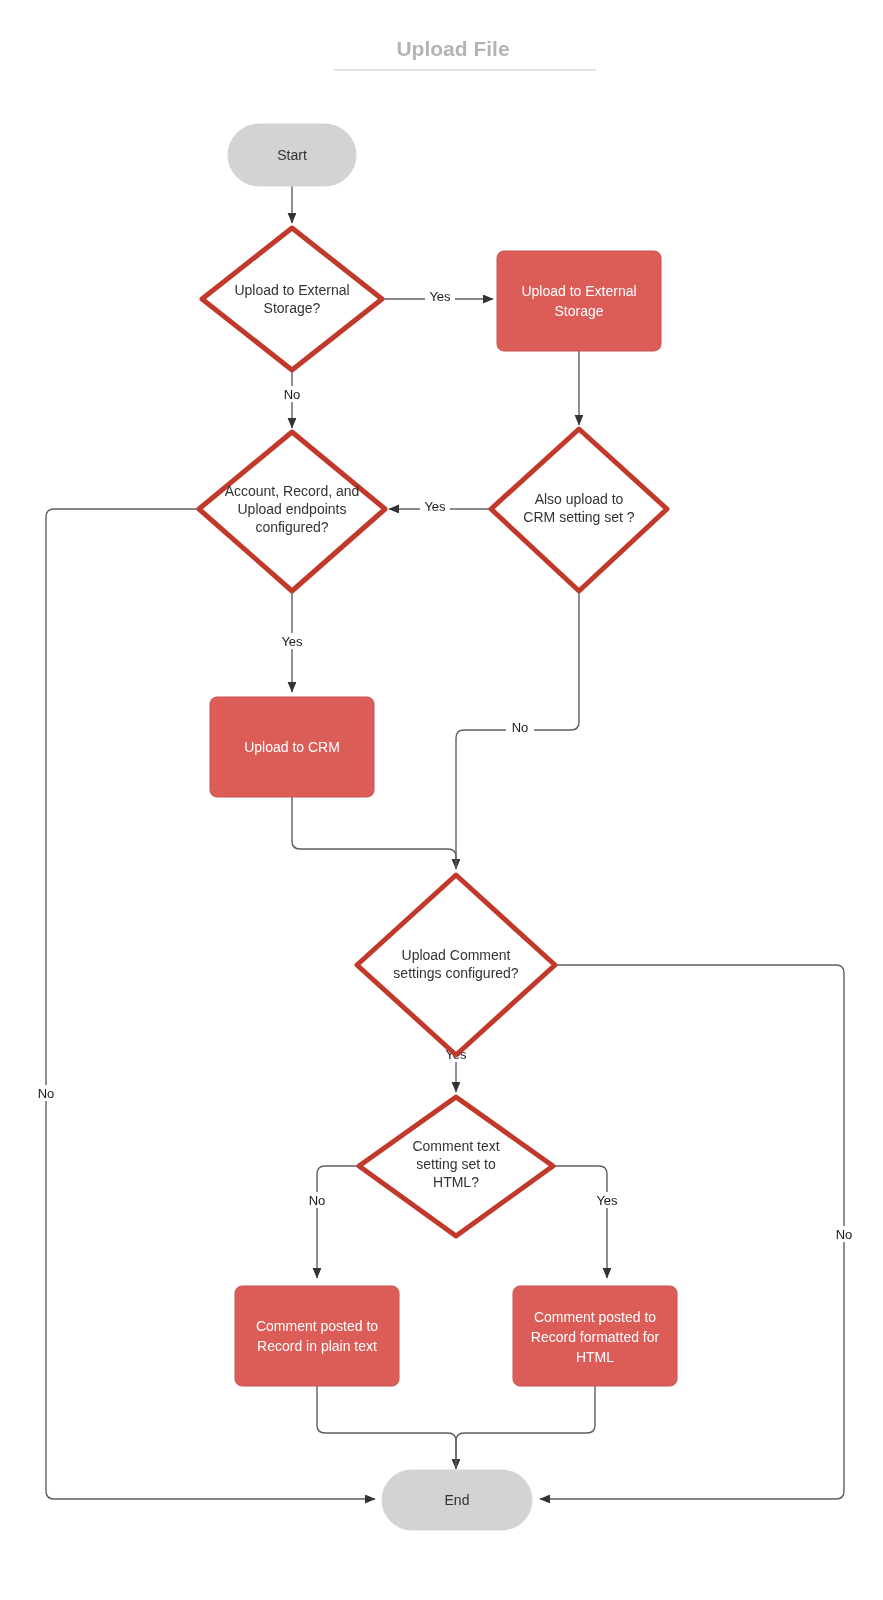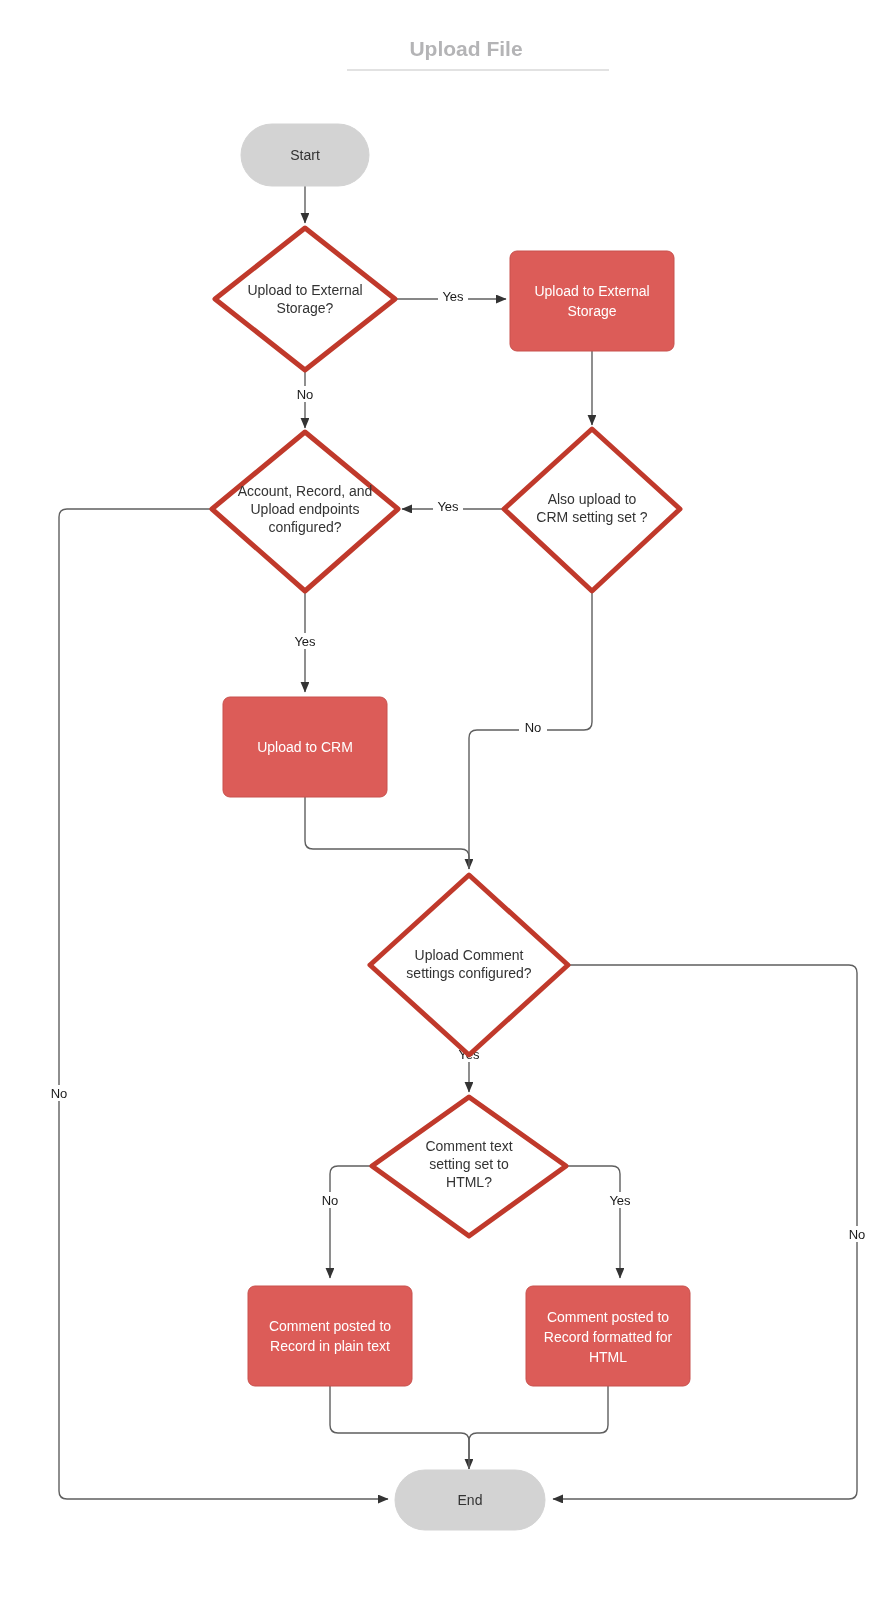--- a/index.html
+++ b/index.html
@@ -9,21 +9,21 @@
   }
   body {
     font-family: "Liberation Sans", sans-serif;
     width: 883px;
     height: 1600px;
     position: relative;
     overflow: hidden;
   }
   #diagram-root {
     position: absolute;
-    top: 0; left: 17px;
+    top: 0; left: 4px;
     width: 850px;
     height: 1600px;
   }
   svg { display: block; }
 
   .node-shape-process {
     fill: #dc5c58;
     stroke: #c8504c;
     stroke-width: 1;
   }

